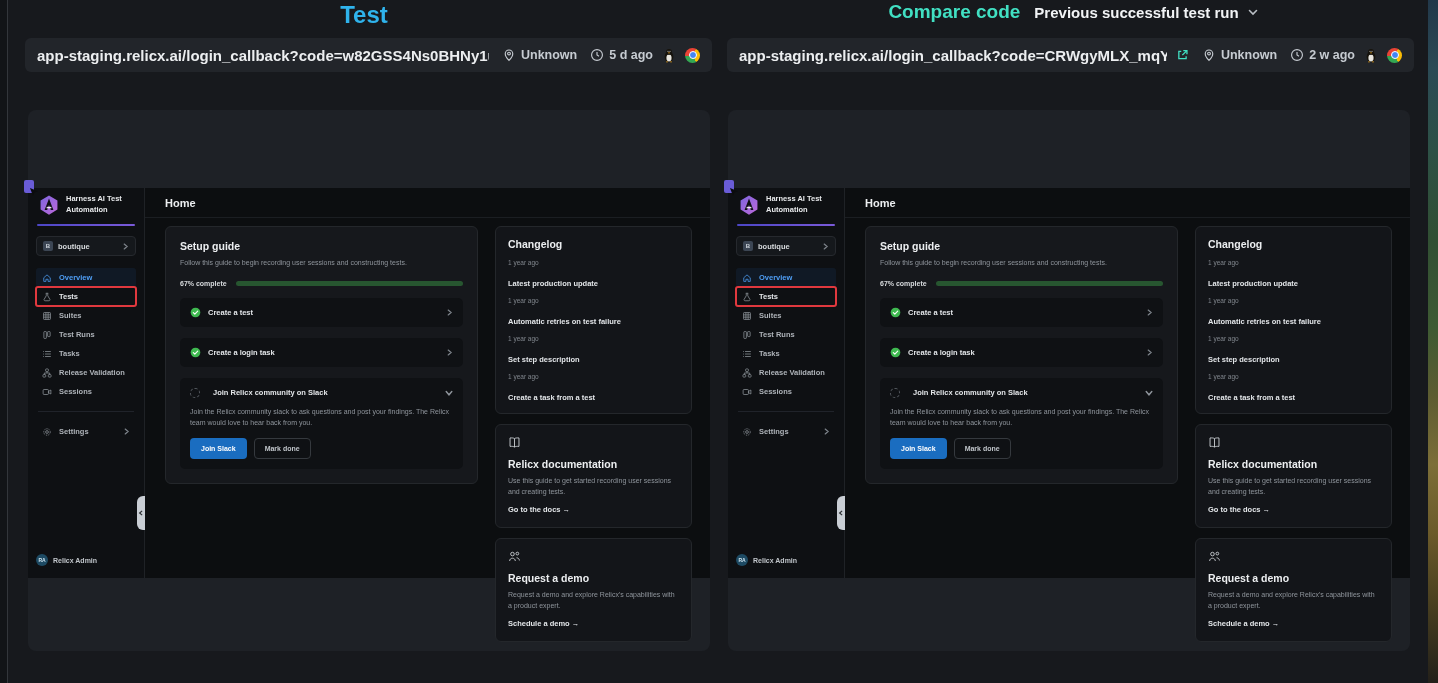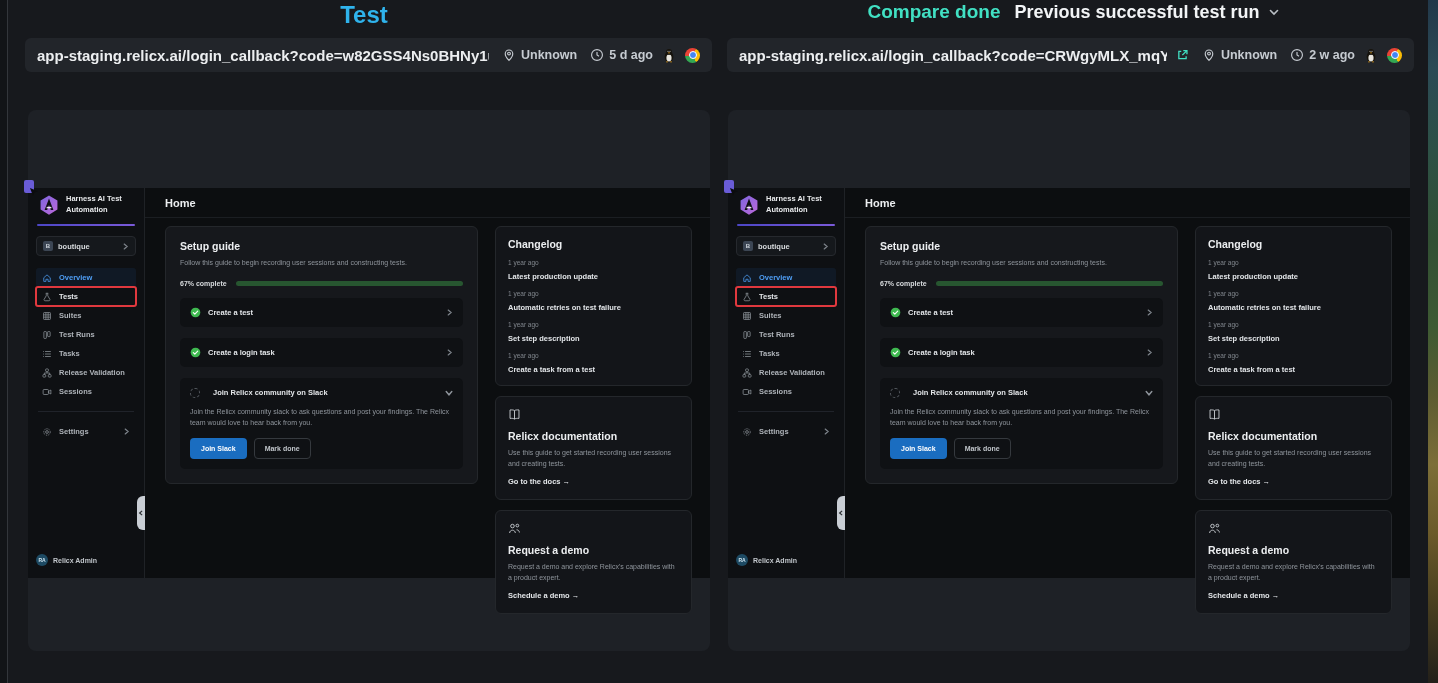--- a/index.html
+++ b/index.html
@@ -12,21 +12,21 @@
     background:linear-gradient(180deg,#22384a 0%,#2b4a55 10%,#2d5146 22%,#314f33 35%,#3e5a33 48%,#5d5c31 58%,#7c6e38 68%,#6b5a2a 78%,#4a4020 88%,#23201a 100%); }
 
   
   .head-row { position:absolute; top:0; left:0; width:100%; height:24px; }
   .head-left { position:absolute; left:9px; width:710px; text-align:center; top:1px; }
   .head-right { position:absolute; left:719px; width:709px; top:1px; display:flex;
     align-items:center; justify-content:center; gap:14px; }
   .title-a { font-size:24px; font-weight:700; color:#2fb3ec; }
   .title-b { font-size:19px; font-weight:700; color:#41e0c3; }
   .selector { display:flex; align-items:center; gap:8px; cursor:pointer; }
-  .selector-label { font-size:18px; font-weight:700; color:#f2f4f6; }
+  .selector-label { font-size:15px; font-weight:700; color:#f2f4f6; }
   .chev-down-lg { width:12px; height:12px; stroke:#b9bec4; }
 
   
   .urlbar { position:absolute; top:38px; height:34px; background:#22252a;
     border-radius:6px; display:flex; align-items:center; padding:0 12px; gap:9px; }
   .urlbar.l { left:25px; width:687px; }
   .urlbar.r { left:727px; width:687px; }
   .url-text { font-size:15px; font-weight:700; color:#eceef0; white-space:nowrap;
     overflow:hidden; flex:0 1 auto; }
   .meta { display:flex; align-items:center; gap:5px; margin-left:4px; }
@@ -116,38 +116,38 @@
   .btn { font-size:7px; font-weight:700; border-radius:4px; padding:6px 10px;
     cursor:pointer; border:1px solid transparent; font-family:inherit; }
   .btn.primary { background:#1a6dc0; color:#fff; }
   .btn.ghost { background:transparent; color:#c0c5ca; border-color:#35393e; }
 
   .right-col { flex:1; display:flex; flex-direction:column; gap:10px; }
   .card { background:#131519; border:1px solid #24272b; border-radius:6px;
     padding:11px 12px; }
   .cl-entry { margin-top:9px; }
   .cl-time { font-size:6.5px; color:#80868d; }
-  .cl-text { font-size:7.5px; font-weight:600; color:#e3e6e9; margin-top:6px; }
+  .cl-text { font-size:7.5px; font-weight:600; color:#e3e6e9; margin-top:13px; }
   .info-icon { width:13px; height:13px; stroke:#cfd3d8; fill:none; stroke-width:1.1;
     margin-bottom:5px; }
   .card-link { font-size:7.5px; font-weight:700; color:#e3e6e9; margin-top:8px;
     cursor:pointer; display:inline-block; }
 </style>
 </head>
 <body>
 
 <div class="stage">
   <div class="gutter"></div>
 
   <div class="head-row">
     <div class="head-left">
       <span class="title-a">Test</span>
     </div>
     <div class="head-right">
-      <span class="title-b">Compare done</span>
+      <span class="title-b">Compare code</span>
       <span class="selector">
         <span class="selector-label">Previous successful test run</span>
         <svg class="chev-down-lg" viewBox="0 0 12 12">
             <path d="M2.5 4.5 6 8l3.5-3.5" fill="none" stroke-width="1.6" stroke-linecap="round"></path>
           </svg>
       </span>
     </div>
   </div>
 
   <div class="urlbar l">

